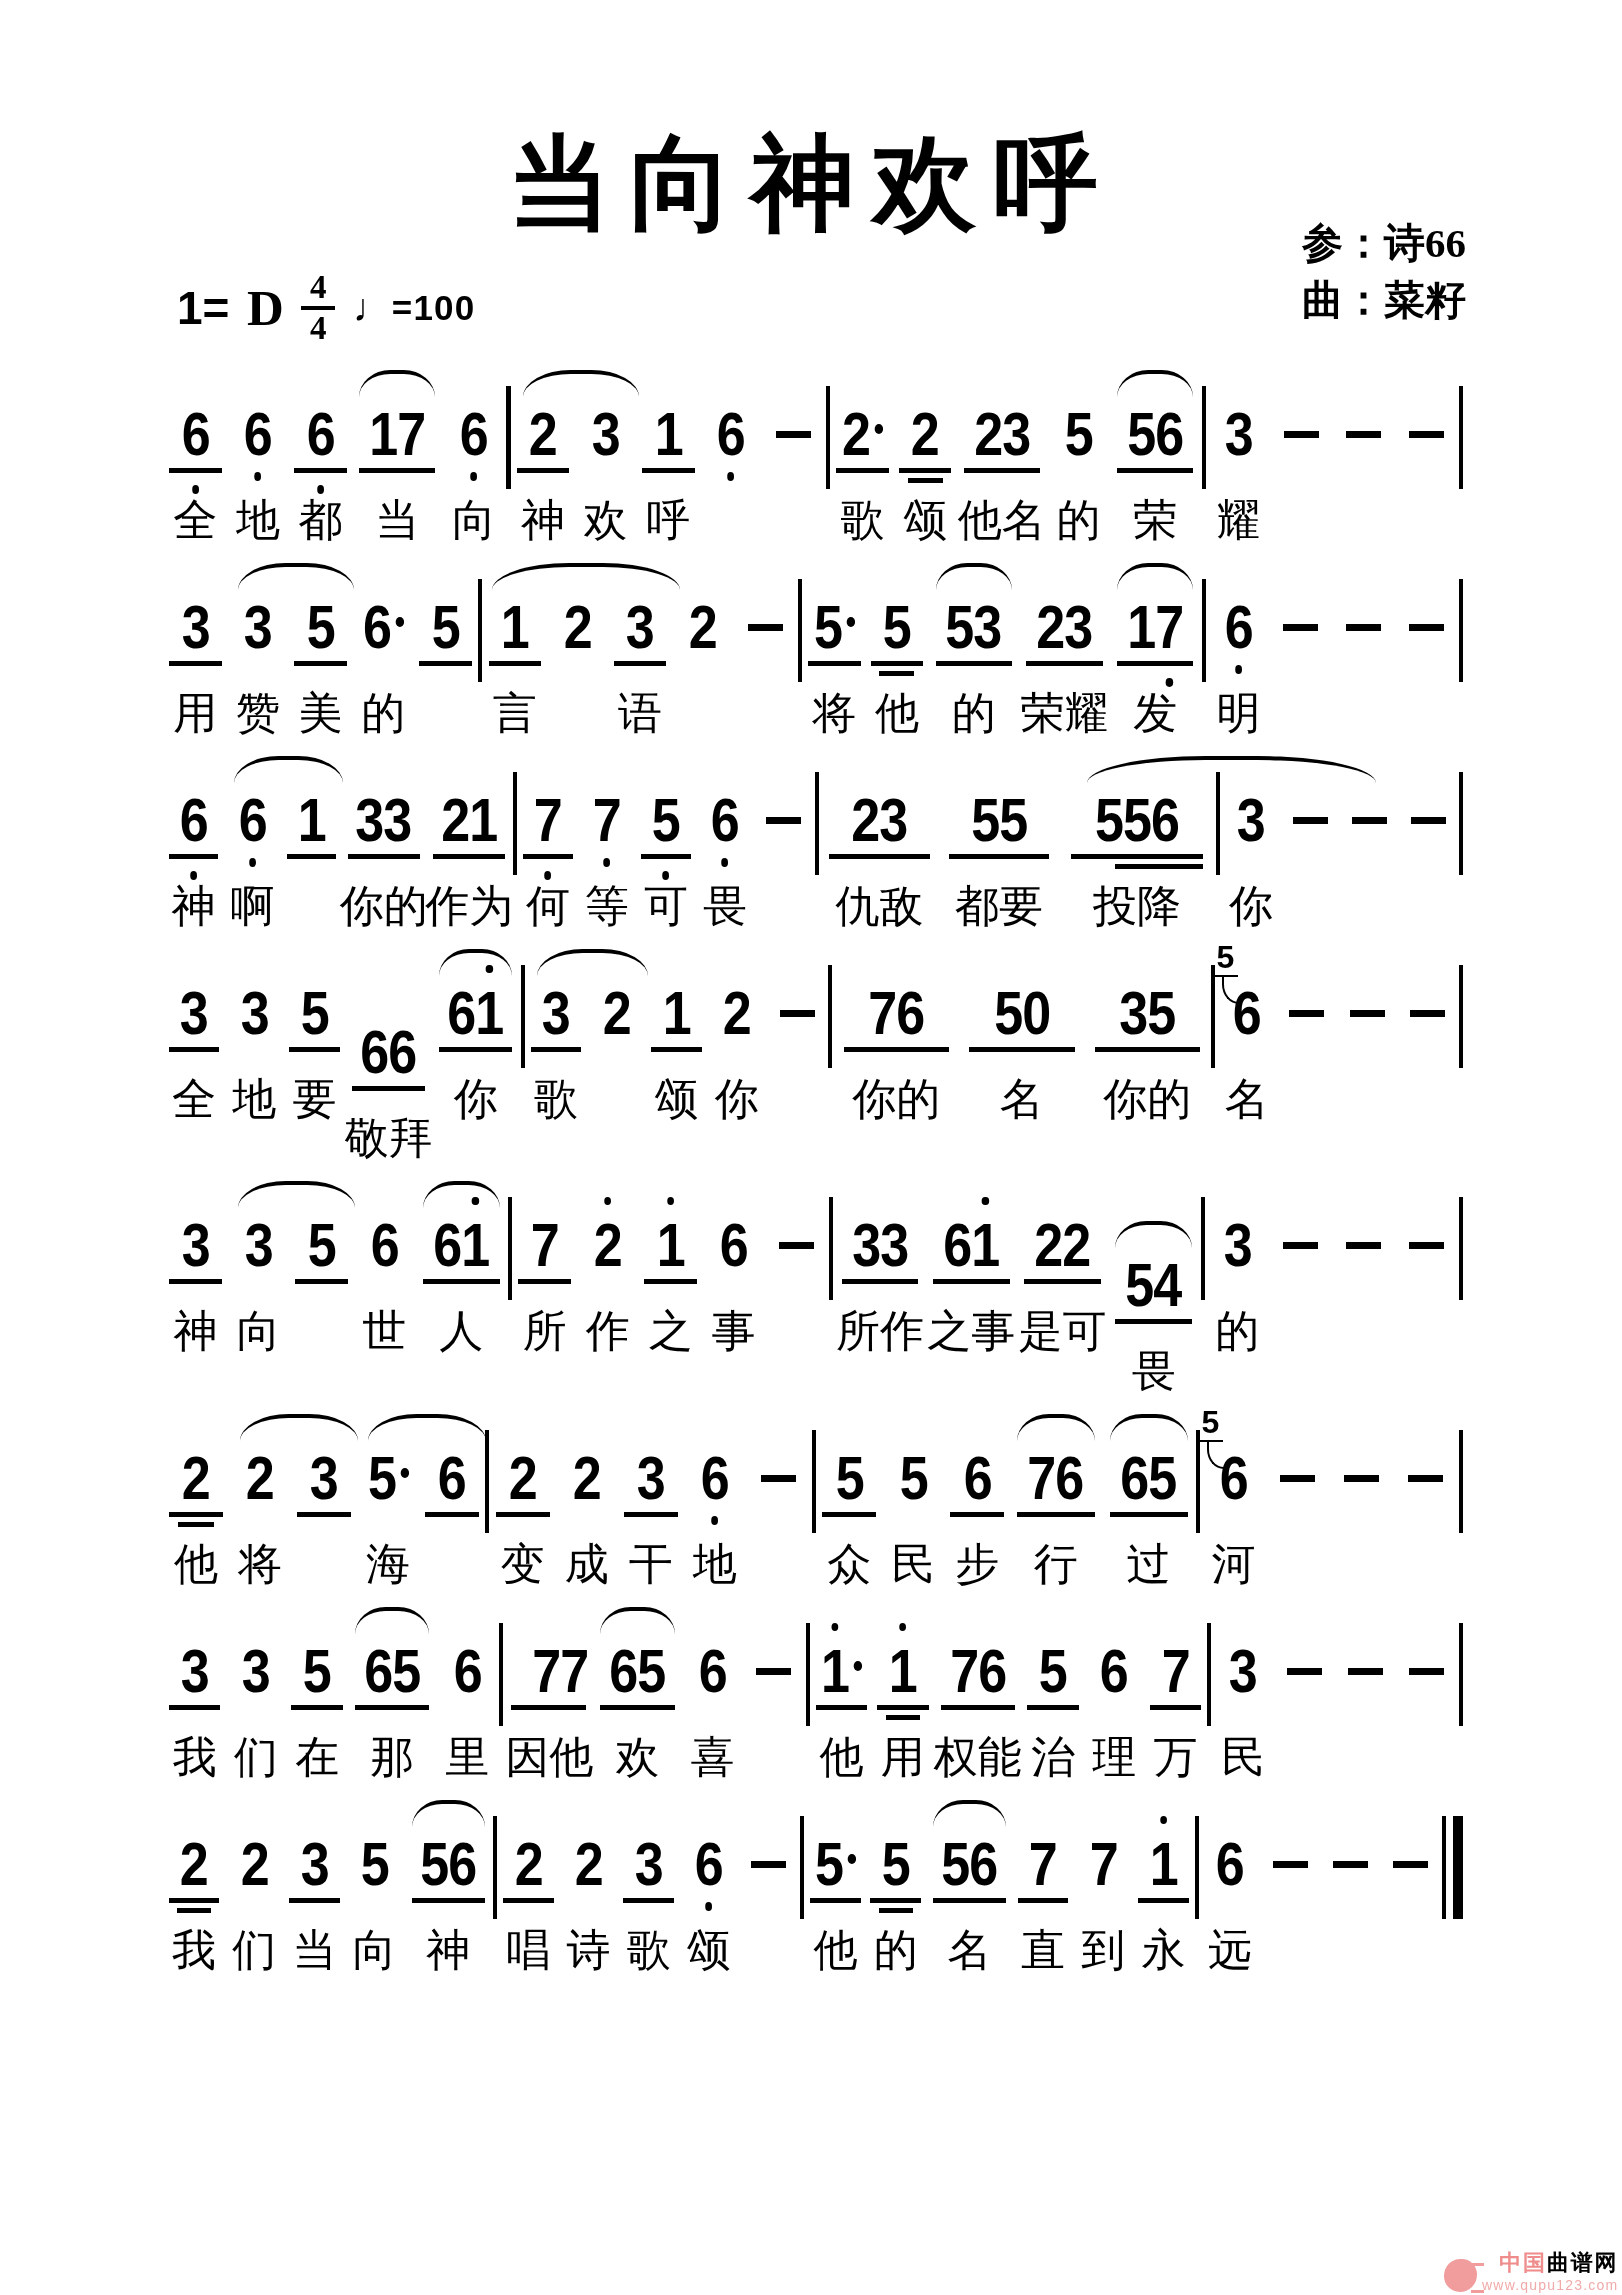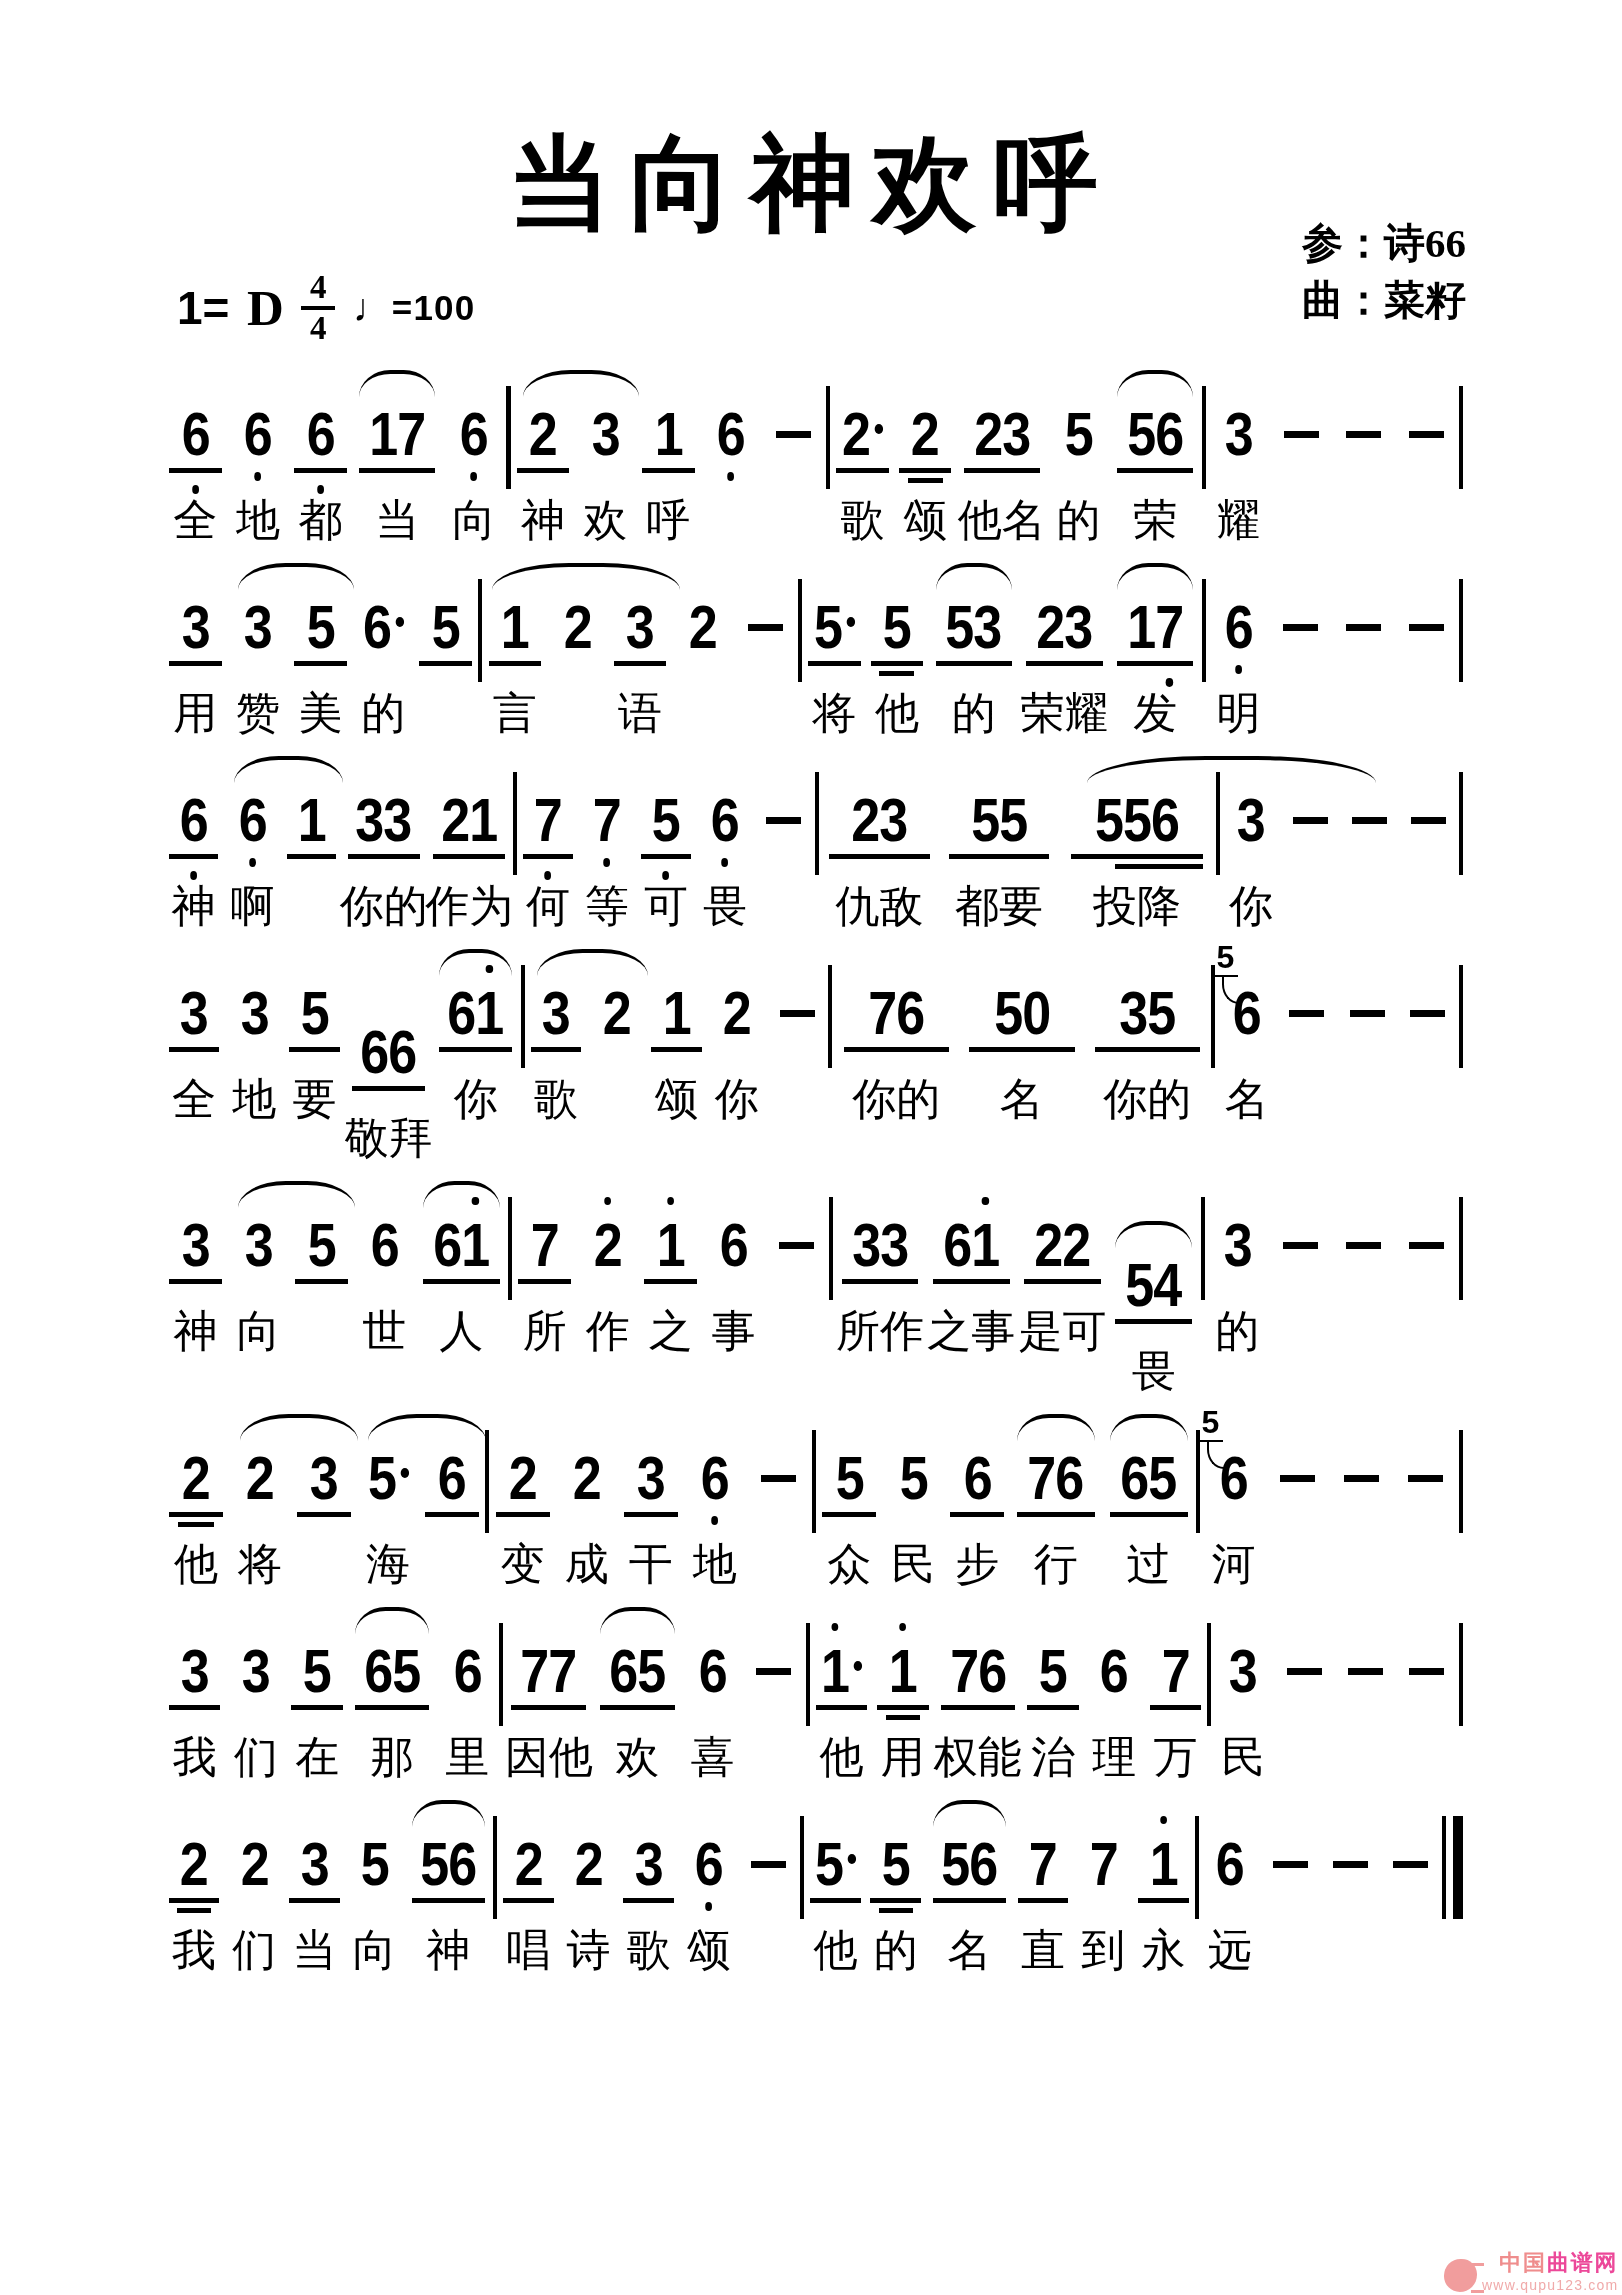--- a/index.html
+++ b/index.html
@@ -69,21 +69,21 @@
   .barwrap{display:flex;gap:7px;margin:-17.5px 1.2px 0 1.2px;flex:0 0 auto;}
   .bar{width:4.1px;height:103px;background:#000;}
   .bar.thick{width:10px;}
   
   .watermark{position:absolute;right:4.7px;bottom:3.5px;display:flex;align-items:flex-end;gap:4.7px;}
   .wm-blob{width:33px;height:33px;border-radius:50% 46% 52% 48%;background:#ef8d8d;position:relative;opacity:.85;}
   .wm-blob:after{content:"";position:absolute;right:-7px;top:4.7px;width:13px;height:23.4px;
     border-top:3.5px solid #ef8d8d;border-bottom:3.5px solid #ef8d8d;}
   .wm-text{display:flex;flex-direction:column;align-items:flex-end;line-height:1;}
   .wm-name{font-size:22px;font-weight:bold;color:#ef8d8d;letter-spacing:1.8px;}
-  .wm-name .lt{color:#ec4899;}
+  .wm-name .lt{color:#000000;}
   .wm-url{font-size:14px;color:#f0aaaa;margin-top:3.5px;letter-spacing:1.2px;}
 </style>
 </head>
 <body>
 
 <h1 class="title">当向神欢呼</h1>
 
 <div class="meta">
   <div>参：诗66</div>
   <div>曲：菜籽</div>
@@ -788,21 +788,21 @@
           </div>
           <div class="tok" style="flex: 1 1 0px;">
             <div class="digits"><span class="ch">6</span></div>
             <div class="lyric">里</div>
           </div>
         </div>
         <div class="barwrap">
           <div class="bar"></div>
         </div>
         <div class="measure" style="flex: 4.9 1 0px;">
-          <div class="tok" style="flex: 1.45 1 0px;">
+          <div class="tok" style="flex: 1.45 1 0px; align-items: flex-end;">
             <div class="digits"><span class="ch">7</span><span class="ch">7</span></div>
             <div class="uline"></div>
             <div class="lyric">因他</div>
           </div>
           <div class="tok" style="flex: 1.45 1 0px;">
             <div class="slur sl1"></div>
             <div class="digits"><span class="ch">6</span><span class="ch">5</span></div>
             <div class="uline"></div>
             <div class="lyric">欢</div>
           </div>

